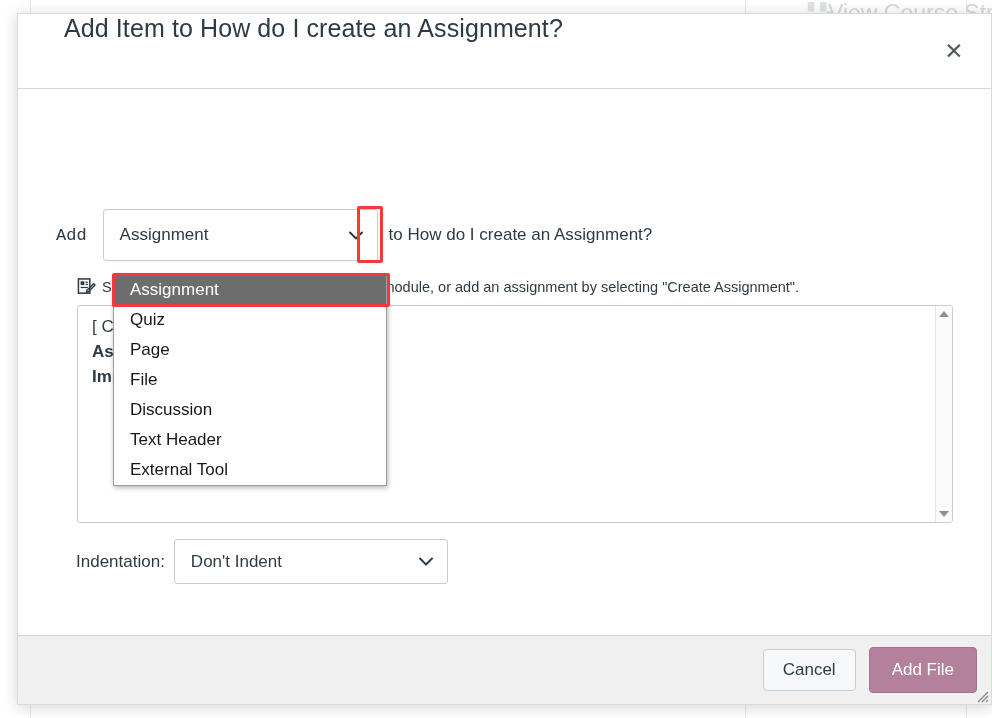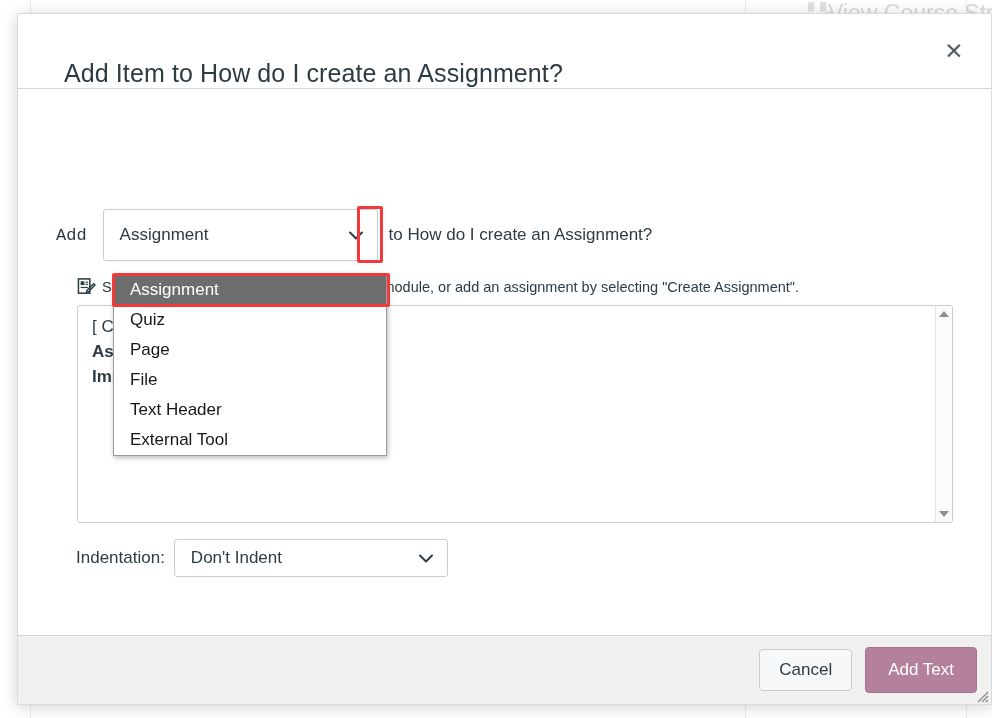--- a/index.html
+++ b/index.html
@@ -49,21 +49,21 @@
     border: 1px solid #d9dcdf;
     box-shadow: 0 2px 14px rgba(0,0,0,0.18);
     display: flex;
     flex-direction: column;
   }
   #modal-header {
     height: 75px;
     flex: 0 0 75px;
     border-bottom: 1px solid #d2d7db;
     display: flex;
-    align-items: flex-end;
+    align-items: flex-start;
     padding: 0 28px 0 46px;
     position: relative;
   }
   #modal-title {
     font-size: 25px;
     color: #2d3b45;
     font-weight: 400;
     letter-spacing: .1px;
   }
   #close-btn {
@@ -199,21 +199,21 @@
     position: absolute;
     left: 58px; top: 450px;
     display: flex;
     align-items: center;
     font-size: 17px;
     color: #2d3b45;
   }
   #indent-label { margin-right: 9px; }
   #indent-select-wrap {
     position: relative;
-    width: 274px; height: 38px;
+    width: 274px; height: 45px;
   }
   #indent-select {
     width: 100%; height: 100%;
     background: #fff;
     border: 1px solid #c7cdd1;
     border-radius: 3px;
     display: flex; align-items: center;
     padding: 0 38px 0 16px;
     font-size: 17px;
     color: #2d3b45;
@@ -394,27 +394,28 @@
         </span>
       </div>
     </div>
 
     <div id="type-dropdown">
       <div id="dd-selected-highlight"></div>
       <div class="dd-opt selected">Assignment</div>
       <div class="dd-opt">Quiz</div>
       <div class="dd-opt">Page</div>
       <div class="dd-opt">File</div>
+      <div class="dd-opt">Discussion</div>
       <div class="dd-opt">Text Header</div>
       <div class="dd-opt">External Tool</div>
     </div>
 
   </div>
 
   <div id="modal-footer">
     <button id="cancel-button">Cancel</button>
-    <button id="add-item-button">Add Text</button>
+    <button id="add-item-button">Add File</button>
     <svg id="resize-grip" viewBox="0 0 16 16">
       <path d="M15 5 L5 15 M15 9 L9 15 M15 13 L13 15" stroke="#8b8f93" stroke-width="1.4" fill="none"></path>
     </svg>
   </div>
 
 </div>
 
 </body></html>

